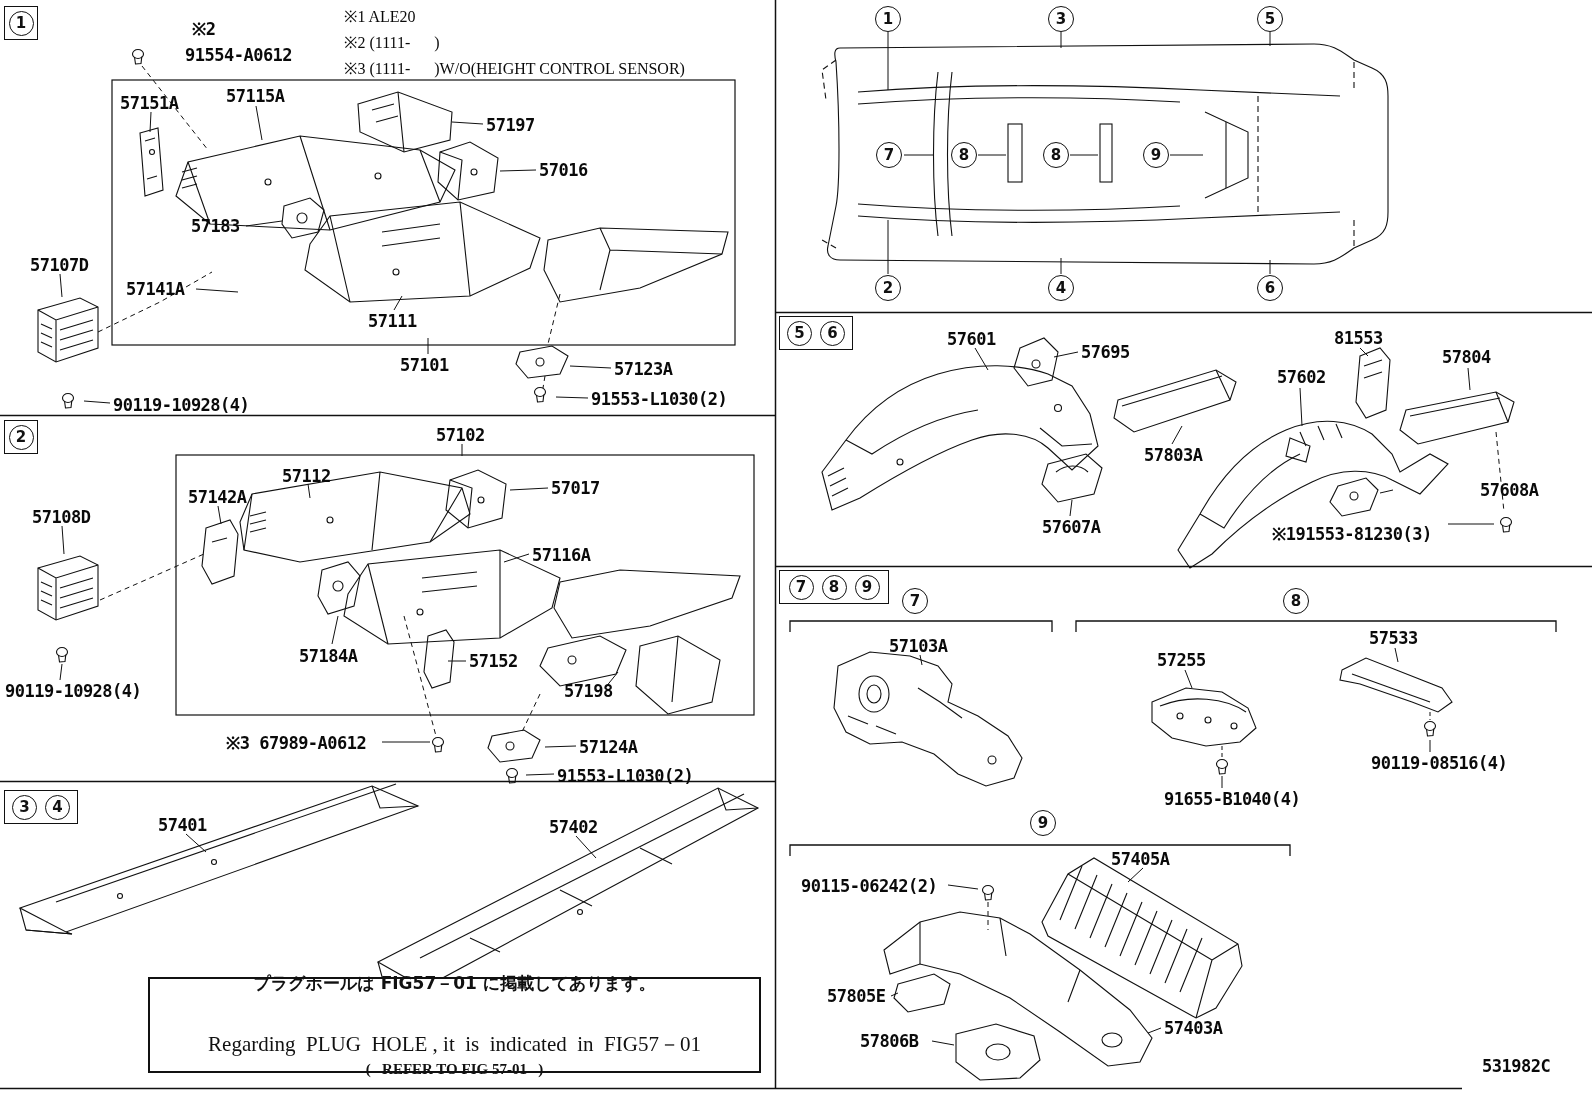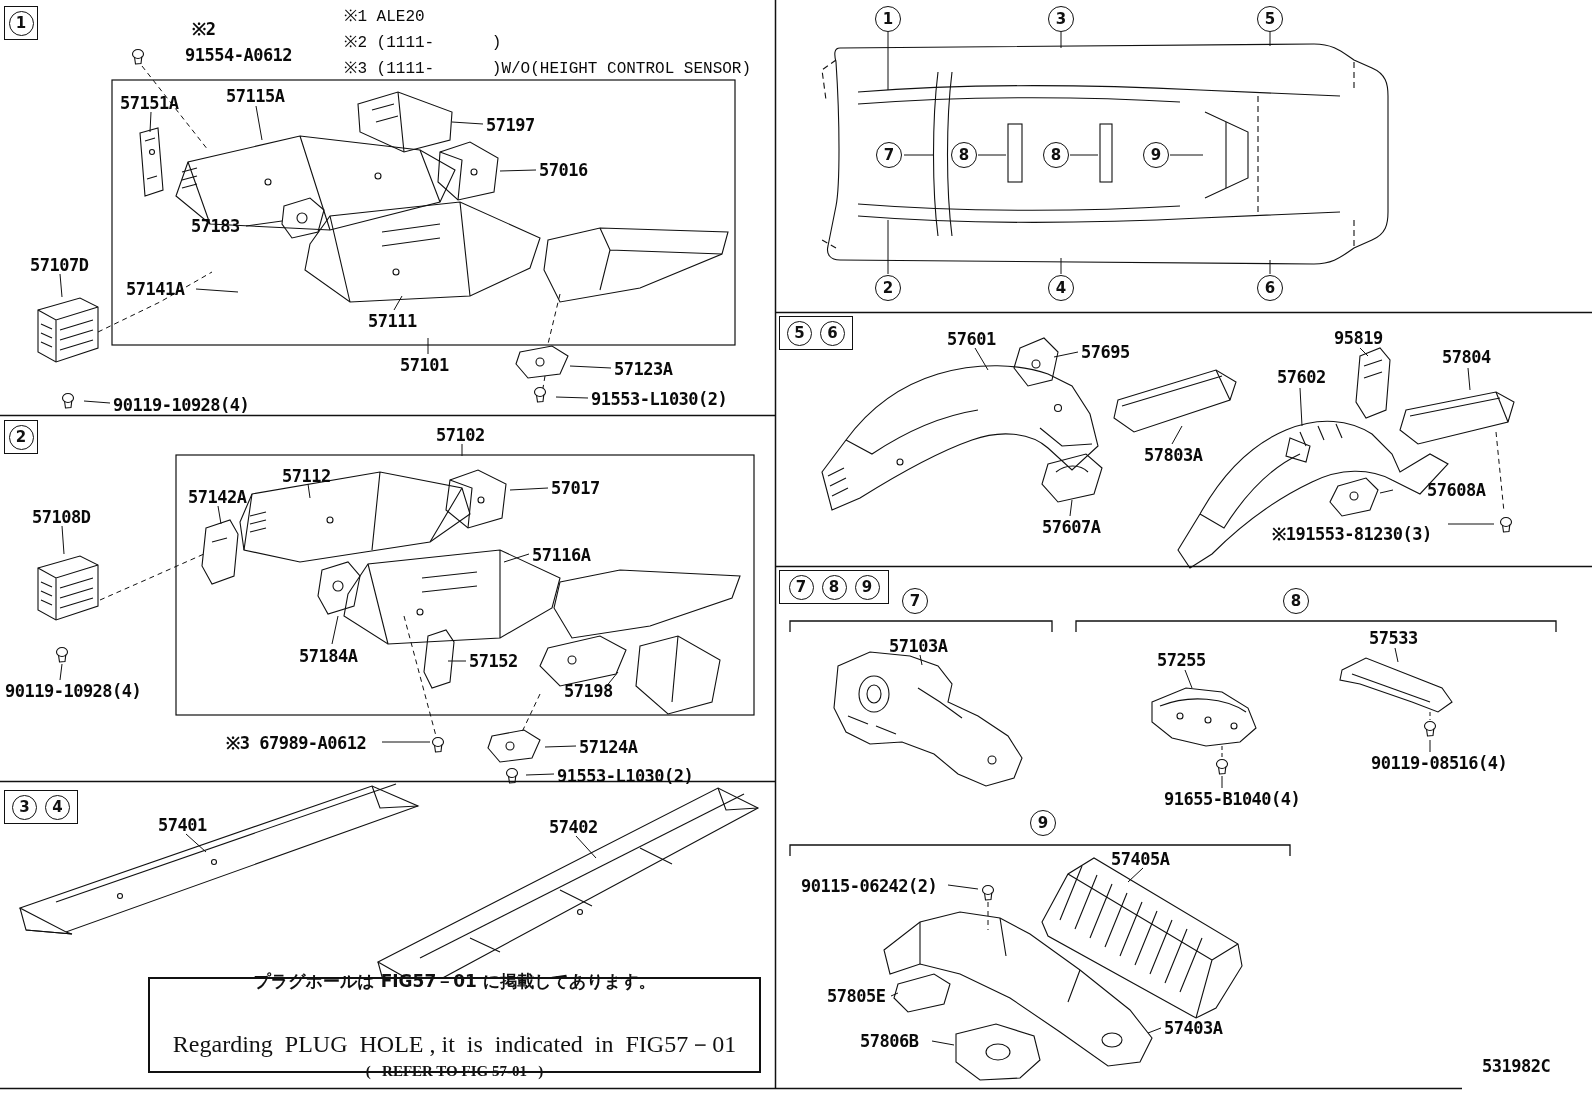--- a/index.html
+++ b/index.html
@@ -7,21 +7,21 @@
   #canvas {
     position:relative; width:1592px; height:1099px; background:#fff;
     font-family:"DejaVu Sans Mono", monospace; color:#111; overflow:hidden;
   }
   #art { position:absolute; left:0; top:0; }
   .pn {
     position:absolute; font-weight:700; font-size:17px; line-height:1.1;
     white-space:pre; color:#0a0a0a; letter-spacing:-0.5px;
   }
   .note {
-    position:absolute; font-family:Liberation Mono, monospace;
+    position:absolute; font-family:Liberation Serif, serif;
     font-size:16px; line-height:1.15; white-space:pre; color:#0a0a0a;
   }
   .badgebox {
     position:absolute; height:34px; border:1.6px solid #111; background:#fff;
     display:flex; align-items:center; justify-content:center; gap:8px;
   }
   .circ {
     display:inline-flex; width:25px; height:25px; border:1.6px solid #111; border-radius:50%;
     align-items:center; justify-content:center; font-size:15px; font-weight:700;
     font-family:"DejaVu Sans",sans-serif; background:#fff;
@@ -30,21 +30,21 @@
     position:absolute; width:26px; height:26px; border:1.6px solid #111; border-radius:50%;
     display:flex; align-items:center; justify-content:center; font-weight:700; font-size:15px;
     font-family:"DejaVu Sans",sans-serif; background:#fff;
   }
   .plugbox {
     position:absolute; left:148px; top:977px; width:613px; height:96px;
     border:2px solid #111; background:#fff;
     display:flex; flex-direction:column; align-items:center; justify-content:center; gap:3px;
   }
   .plug-jp { font-family:"DejaVu Sans",sans-serif; font-size:17px; font-weight:700; white-space:pre; }
-  .plug-en { font-family:"Liberation Serif",serif; font-size:24px; font-weight:400; white-space:pre;margin-top:32px; }
+  .plug-en { font-family:"Liberation Serif",serif; font-size:21px; font-weight:400; white-space:pre;margin-top:32px; }
   .plug-ref { font-family:"Liberation Serif",serif; font-size:15px; font-weight:700; white-space:pre; }
 </style>
 </head>
 <body>
 
 <div id="canvas">
 
   <svg id="art" width="1592" height="1099" viewBox="0 0 1592 1099">
     <defs>
       <g id="bolt" stroke="#111" stroke-width="1.1" fill="#fff">
@@ -397,26 +397,26 @@
   <div class="pn" style="left:549px;top:818px">57402</div>
 
   <div class="plugbox">
     <div class="plug-jp">プラグホールは FIG57－01 に掲載してあります。</div>
     <div class="plug-en">Regarding  PLUG  HOLE , it  is  indicated  in  FIG57－01</div>
     <div class="plug-ref">(   REFER TO FIG 57-01   )</div>
   </div>
 
   <div class="pn" style="left:947px;top:330px">57601</div>
   <div class="pn" style="left:1081px;top:343px">57695</div>
-  <div class="pn" style="left:1334px;top:329px">95819</div>
+  <div class="pn" style="left:1334px;top:329px">81553</div>
   <div class="pn" style="left:1442px;top:348px">57804</div>
   <div class="pn" style="left:1277px;top:368px">57602</div>
   <div class="pn" style="left:1144px;top:446px">57803A</div>
   <div class="pn" style="left:1042px;top:518px">57607A</div>
-  <div class="pn" style="left:1427px;top:481px">57608A</div>
+  <div class="pn" style="left:1480px;top:481px">57608A</div>
   <div class="pn" style="left:1272px;top:525px">※191553-81230(3)</div>
 
   <div class="pn" style="left:889px;top:637px">57103A</div>
   <div class="pn" style="left:1157px;top:651px">57255</div>
   <div class="pn" style="left:1369px;top:629px">57533</div>
   <div class="pn" style="left:1164px;top:790px">91655-B1040(4)</div>
   <div class="pn" style="left:1371px;top:754px">90119-08516(4)</div>
   <div class="pn" style="left:1111px;top:850px">57405A</div>
   <div class="pn" style="left:801px;top:877px">90115-06242(2)</div>
   <div class="pn" style="left:827px;top:987px">57805E</div>

